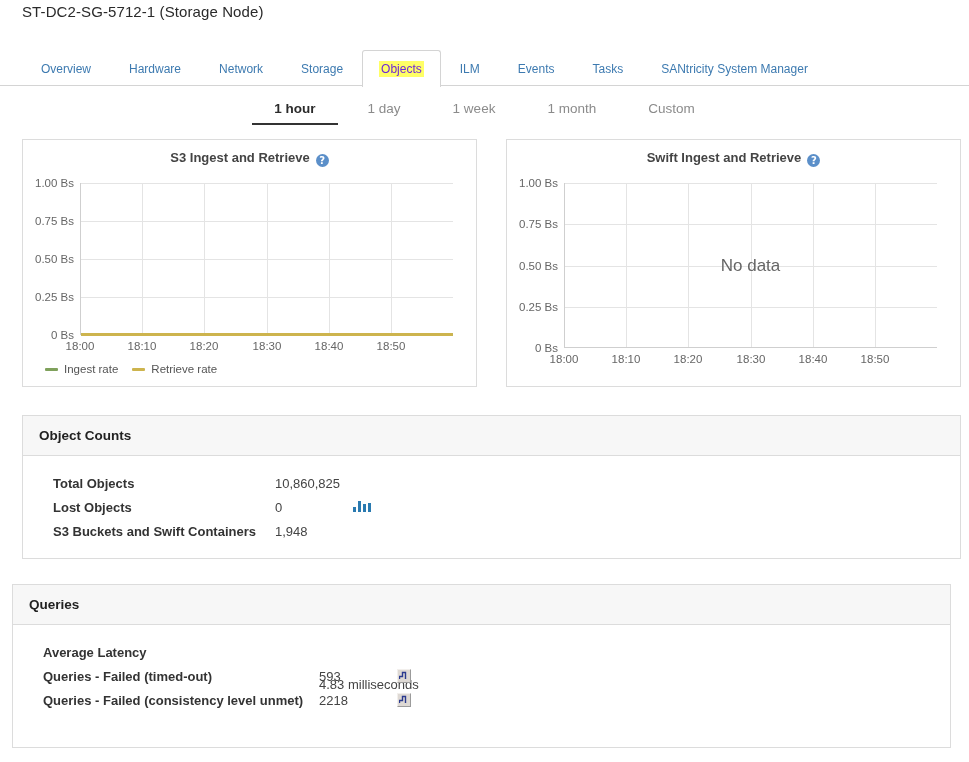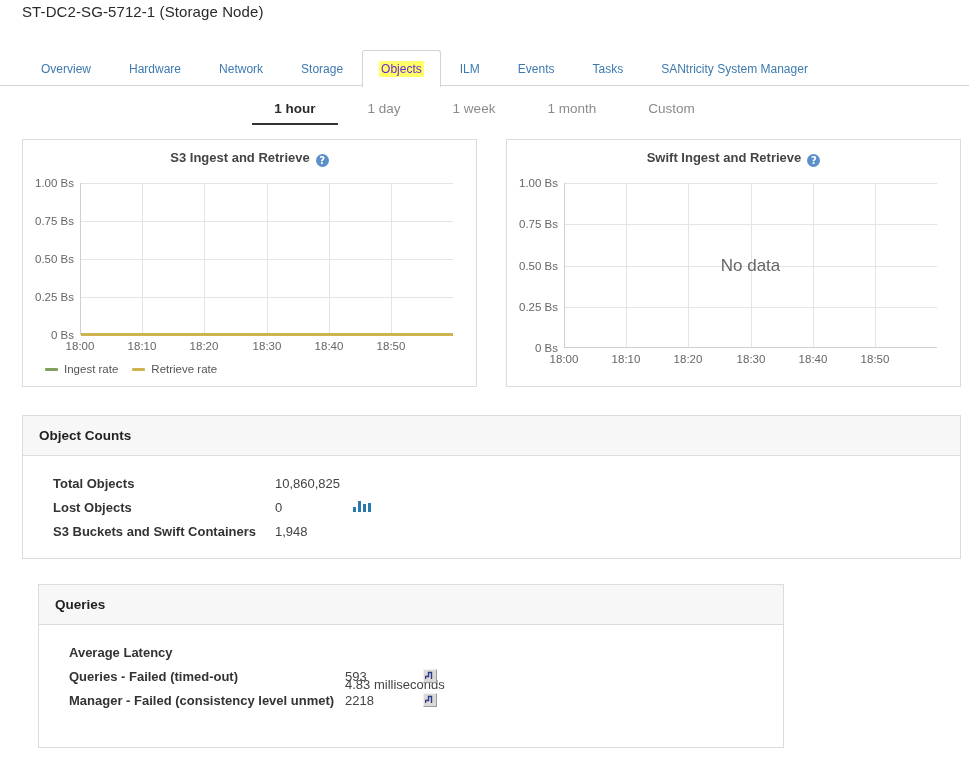--- a/index.html
+++ b/index.html
@@ -380,38 +380,38 @@
             <i style="height: 9px;"></i>
           </span>
         </div>
         <div class="mrow">
           <div class="mlabel" style="min-width: 218px;">S3 Buckets and Swift Containers</div>
           <div class="mvalue" style="min-width: 78px;">1,948</div>
         </div>
       </div>
   </div>
 
-  <div class="panel" style="left:38px; top:584px; width:746px; height:164px;">
+  <div class="panel" style="left:12px; top:584px; width:939px; height:164px;">
     <div class="panel-header">Queries</div>
     <div class="metrics" id="queries">
         <div class="mrow">
           <div class="mlabel" style="min-width: 272px;">Average Latency</div>
           <div class="mvalue" style="min-width: 78px; margin-top: 32px;">4.83 milliseconds</div>
         </div>
         <div class="mrow">
           <div class="mlabel" style="min-width: 272px;">Queries - Failed (timed-out)</div>
           <div class="mvalue" style="min-width: 78px;">593</div>
           <span class="step-icon">
             <svg width="10" height="10" viewBox="0 0 10 10">
               <path d="M0.5 8 L0.5 5.5 L3.5 5.5 L3.5 1.5 L6.5 1.5 L6.5 8" fill="none" stroke="#2b3a8f" stroke-width="1.4"></path>
             </svg>
           </span>
         </div>
         <div class="mrow">
-          <div class="mlabel" style="min-width: 272px;">Manager - Failed (consistency level unmet)</div>
+          <div class="mlabel" style="min-width: 272px;">Queries - Failed (consistency level unmet)</div>
           <div class="mvalue" style="min-width: 78px;">2218</div>
           <span class="step-icon">
             <svg width="10" height="10" viewBox="0 0 10 10">
               <path d="M0.5 8 L0.5 5.5 L3.5 5.5 L3.5 1.5 L6.5 1.5 L6.5 8" fill="none" stroke="#2b3a8f" stroke-width="1.4"></path>
             </svg>
           </span>
         </div>
       </div>
   </div>
 

